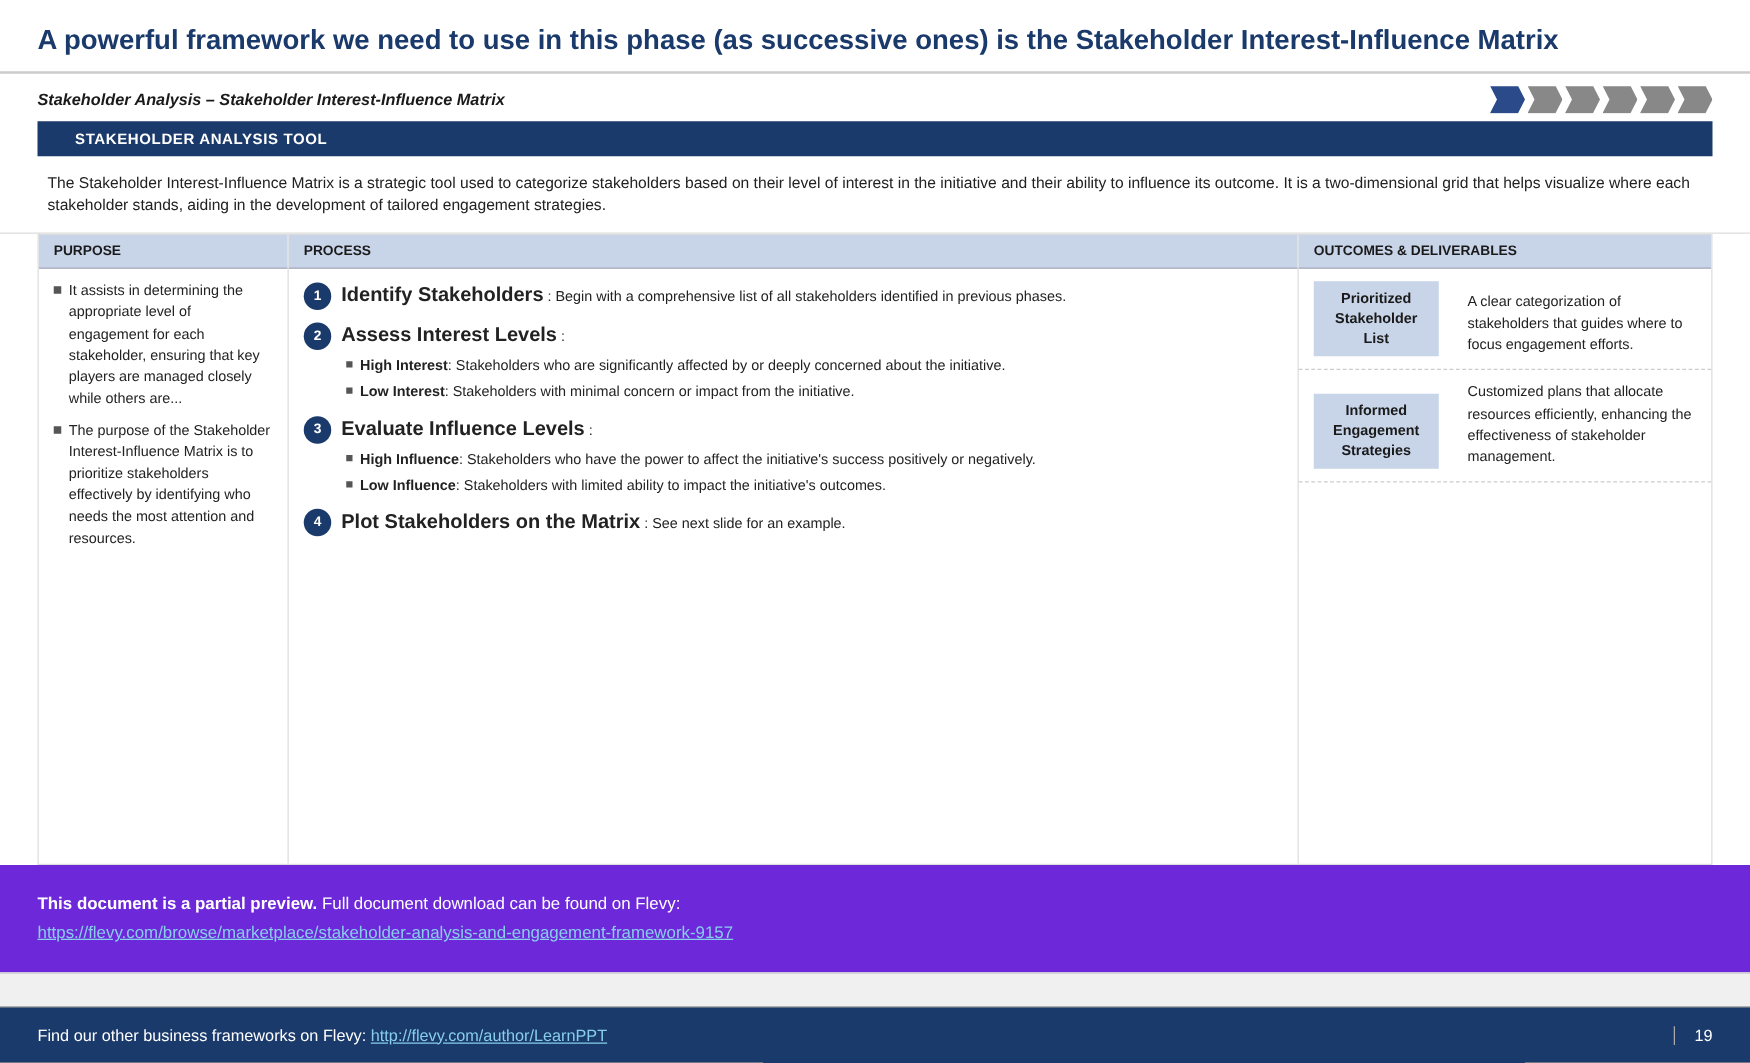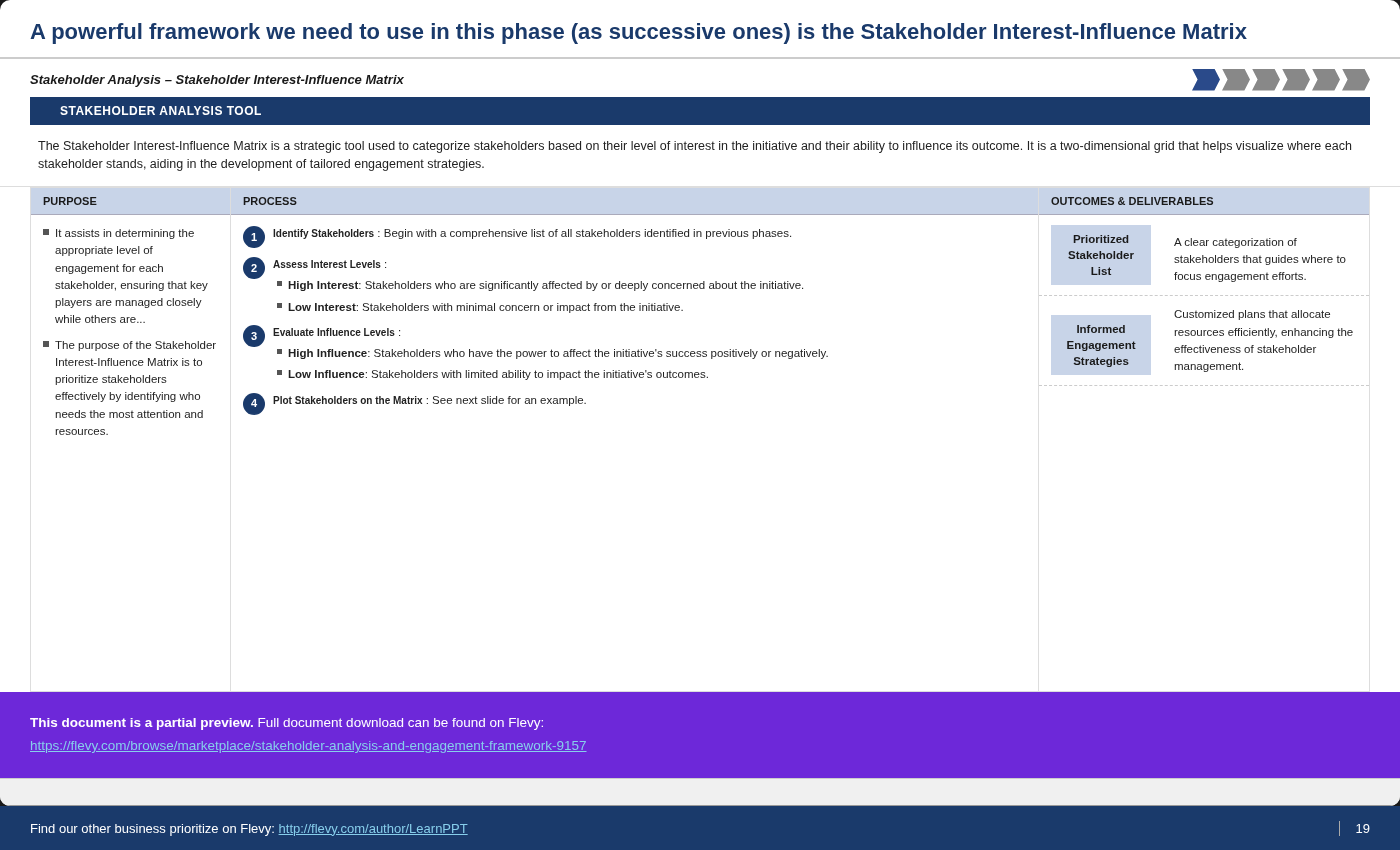--- a/index.html
+++ b/index.html
@@ -12,21 +12,20 @@
       display: flex;
       flex-direction: column;
     }
 
     .main-content {
       background: #ffffff;
       flex: 1;
       display: flex;
       flex-direction: column;
       overflow: hidden;
-      border-radius: 10px;
     }
 
     .title-section {
       padding: 18px 30px 10px 30px;
       border-bottom: 2px solid #cccccc;
     }
 
     .main-title {
       font-size: 22px;
       font-weight: bold;
@@ -167,21 +166,21 @@
       flex-shrink: 0;
       margin-top: 1px;
     }
 
     .step-content {
       flex: 1;
     }
 
     .step-title {
       font-weight: bold;
-      font-size: 10px;
+      font-size: 16px;
     }
 
     .sub-bullet {
       display: flex;
       align-items: flex-start;
       gap: 6px;
       margin-top: 4px;
       margin-left: 4px;
     }
 
@@ -415,17 +414,17 @@
       <a href="#">https://flevy.com/browse/marketplace/stakeholder-analysis-and-engagement-framework-9157</a>
     </div>
   </div>
 
   <div class="white-bar"></div>
 
 </div>
 
 <div class="footer">
   <div>
-    <span>Find our other business prioritize on Flevy:</span>
+    <span>Find our other business frameworks on Flevy:</span>
     <a href="#">http://flevy.com/author/LearnPPT</a>
   </div>
   <div class="footer-page">19</div>
 </div>
 
 </body></html>

